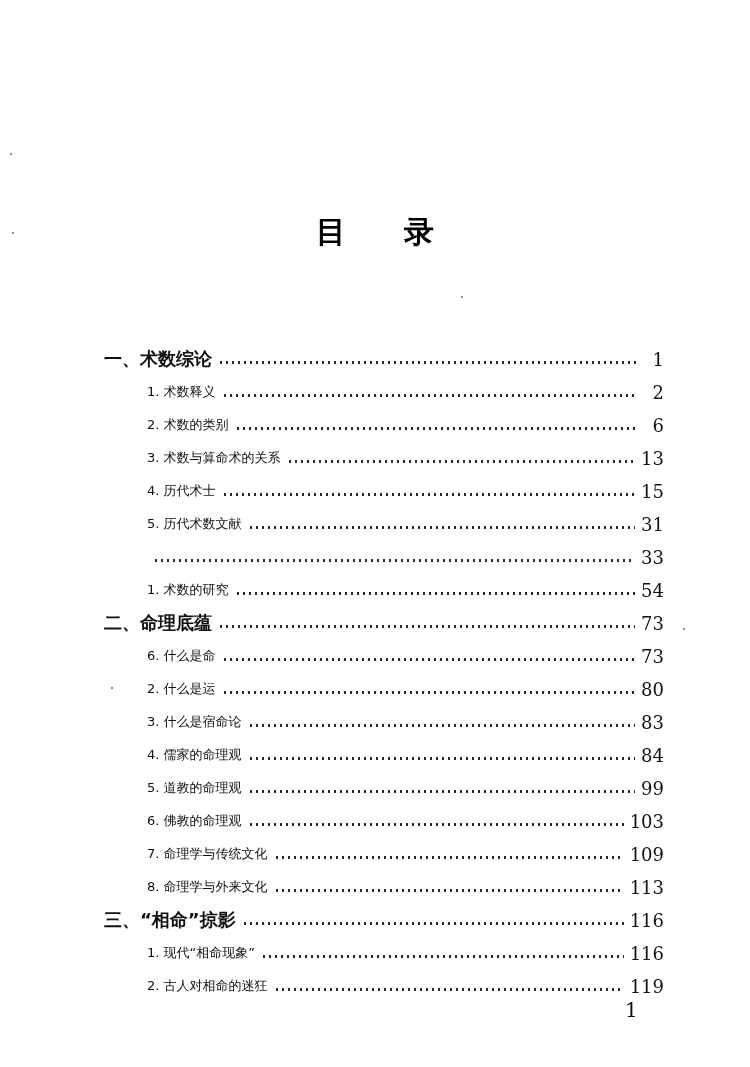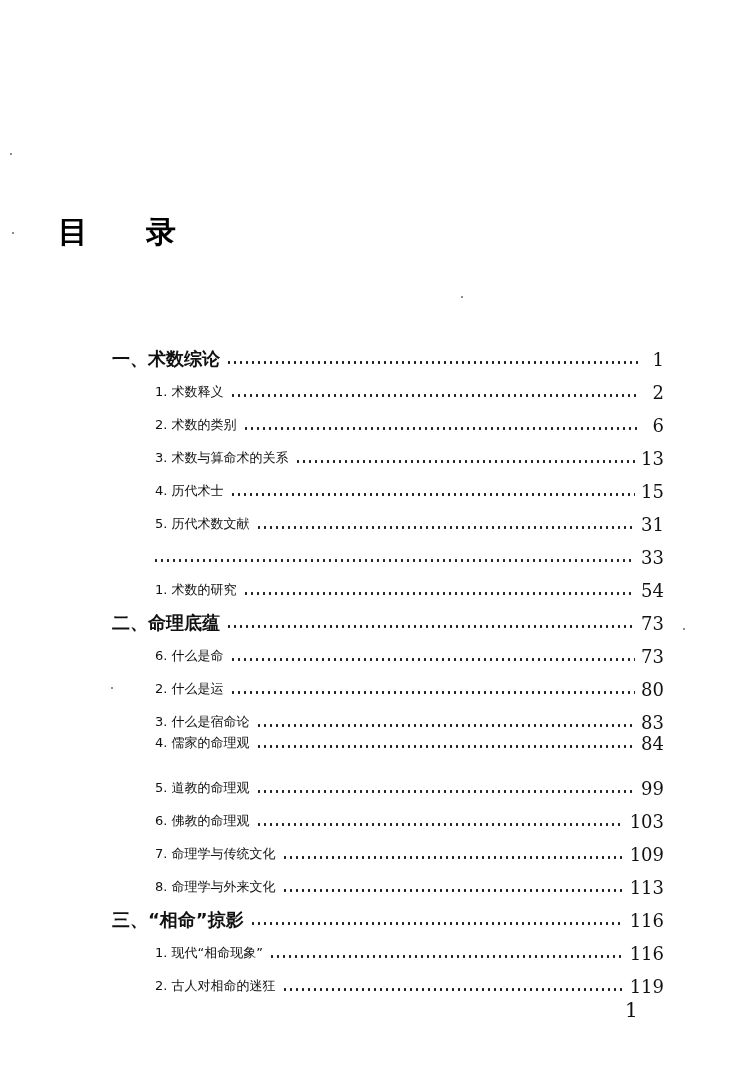--- a/index.html
+++ b/index.html
@@ -1,30 +1,30 @@
 <!DOCTYPE html>
 <html><head>
 <meta charset="utf-8">
 <style>
   html, body { margin: 0; padding: 0; }
   body {
     width: 750px; height: 1067px; background: #ffffff; position: relative; overflow: hidden;
     font-family: "DejaVu Serif", "Liberation Serif", serif; color: #111;
   }
   .title {
-    position: absolute; top: 212px; left: 0; width: 750px; text-align: left;
+    position: absolute; top: 212px; left: 0; width: 750px; text-align: center;
     font-size: 30px; font-weight: bold; letter-spacing: 58px; text-indent: 58px;
     font-family: "DejaVu Sans", sans-serif; color: #000;
   }
   .toc { position: absolute; top: 344px; left: 0; width: 750px; }
   .row {
     position: absolute; left: 0; height: 30px; display: flex; align-items: center;
     font-size: 18px; white-space: nowrap;
   }
-  .row .label { flex: 0 0 auto; margin-left: 8px; }
+  .row .label { flex: 0 0 auto; }
   .row .dots {
     flex: 1 1 auto; overflow: hidden; margin: 0 6px; height: 30px; position: relative;
   }
   .row .dots::before {
     content: ""; position: absolute; left: 0; right: 0; top: 17px; height: 3px;
     background-image: radial-gradient(circle, #222 1.1px, transparent 1.4px);
     background-size: 6px 3px; background-repeat: repeat-x;
   }
   .row .page { flex: 0 0 auto; min-width: 20px; text-align: right; font-size: 18px; }
   .chapter { left: 104px; width: 560px; }
@@ -94,21 +94,21 @@
   <div class="row section" style="top:330px">
     <span class="label">2. 什么是运</span>
     <span class="dots"></span>
     <span class="page">80</span>
   </div>
   <div class="row section" style="top:363px">
     <span class="label">3. 什么是宿命论</span>
     <span class="dots"></span>
     <span class="page">83</span>
   </div>
-  <div class="row section" style="top:384px">
+  <div class="row section" style="top:396px">
     <span class="label">4. 儒家的命理观</span>
     <span class="dots"></span>
     <span class="page">84</span>
   </div>
   <div class="row section" style="top:429px">
     <span class="label">5. 道教的命理观</span>
     <span class="dots"></span>
     <span class="page">99</span>
   </div>
   <div class="row section" style="top:462px">

